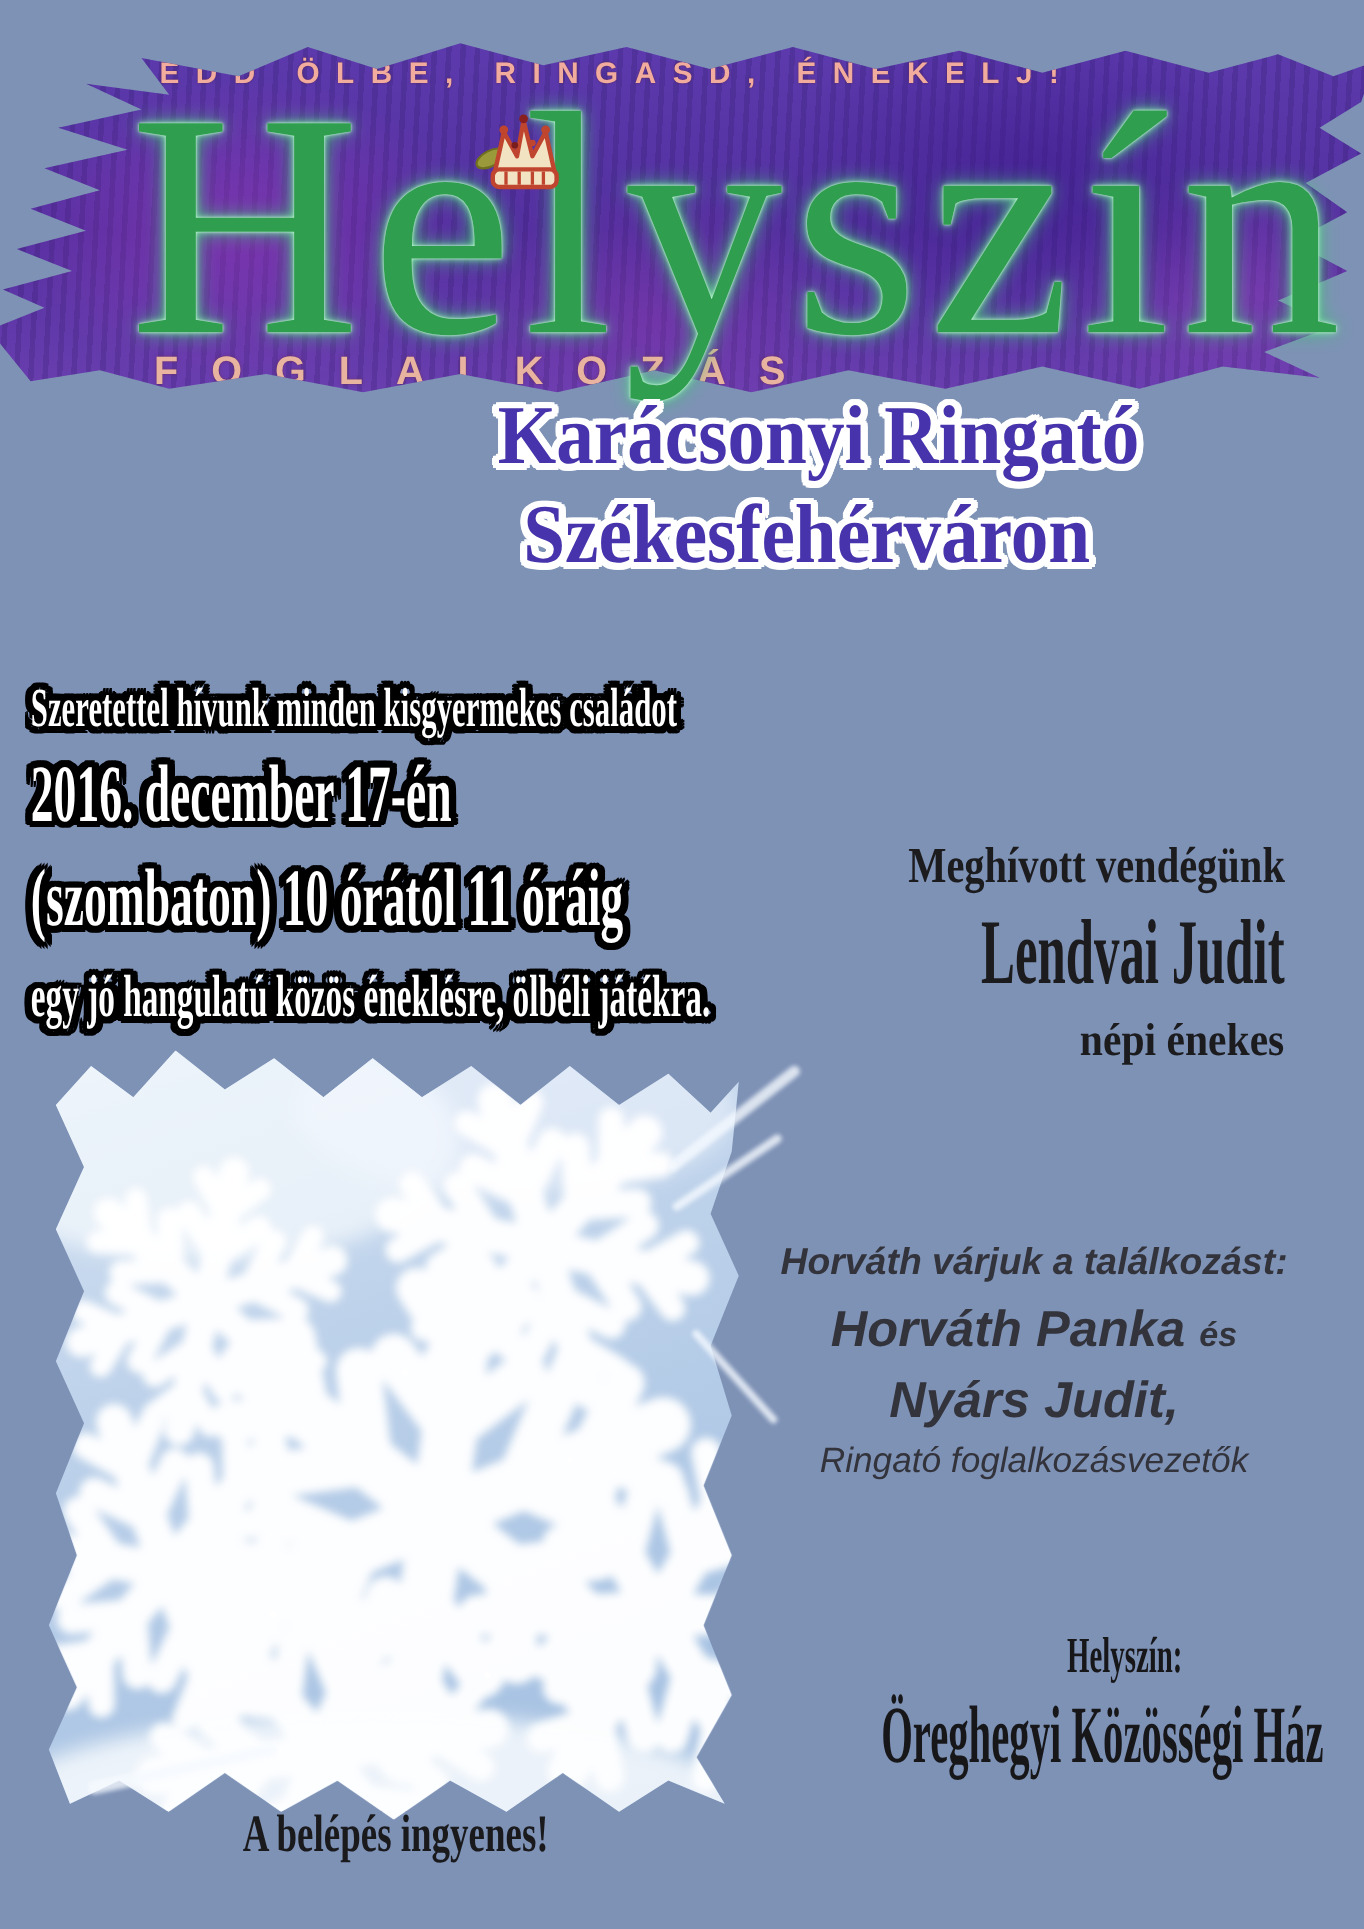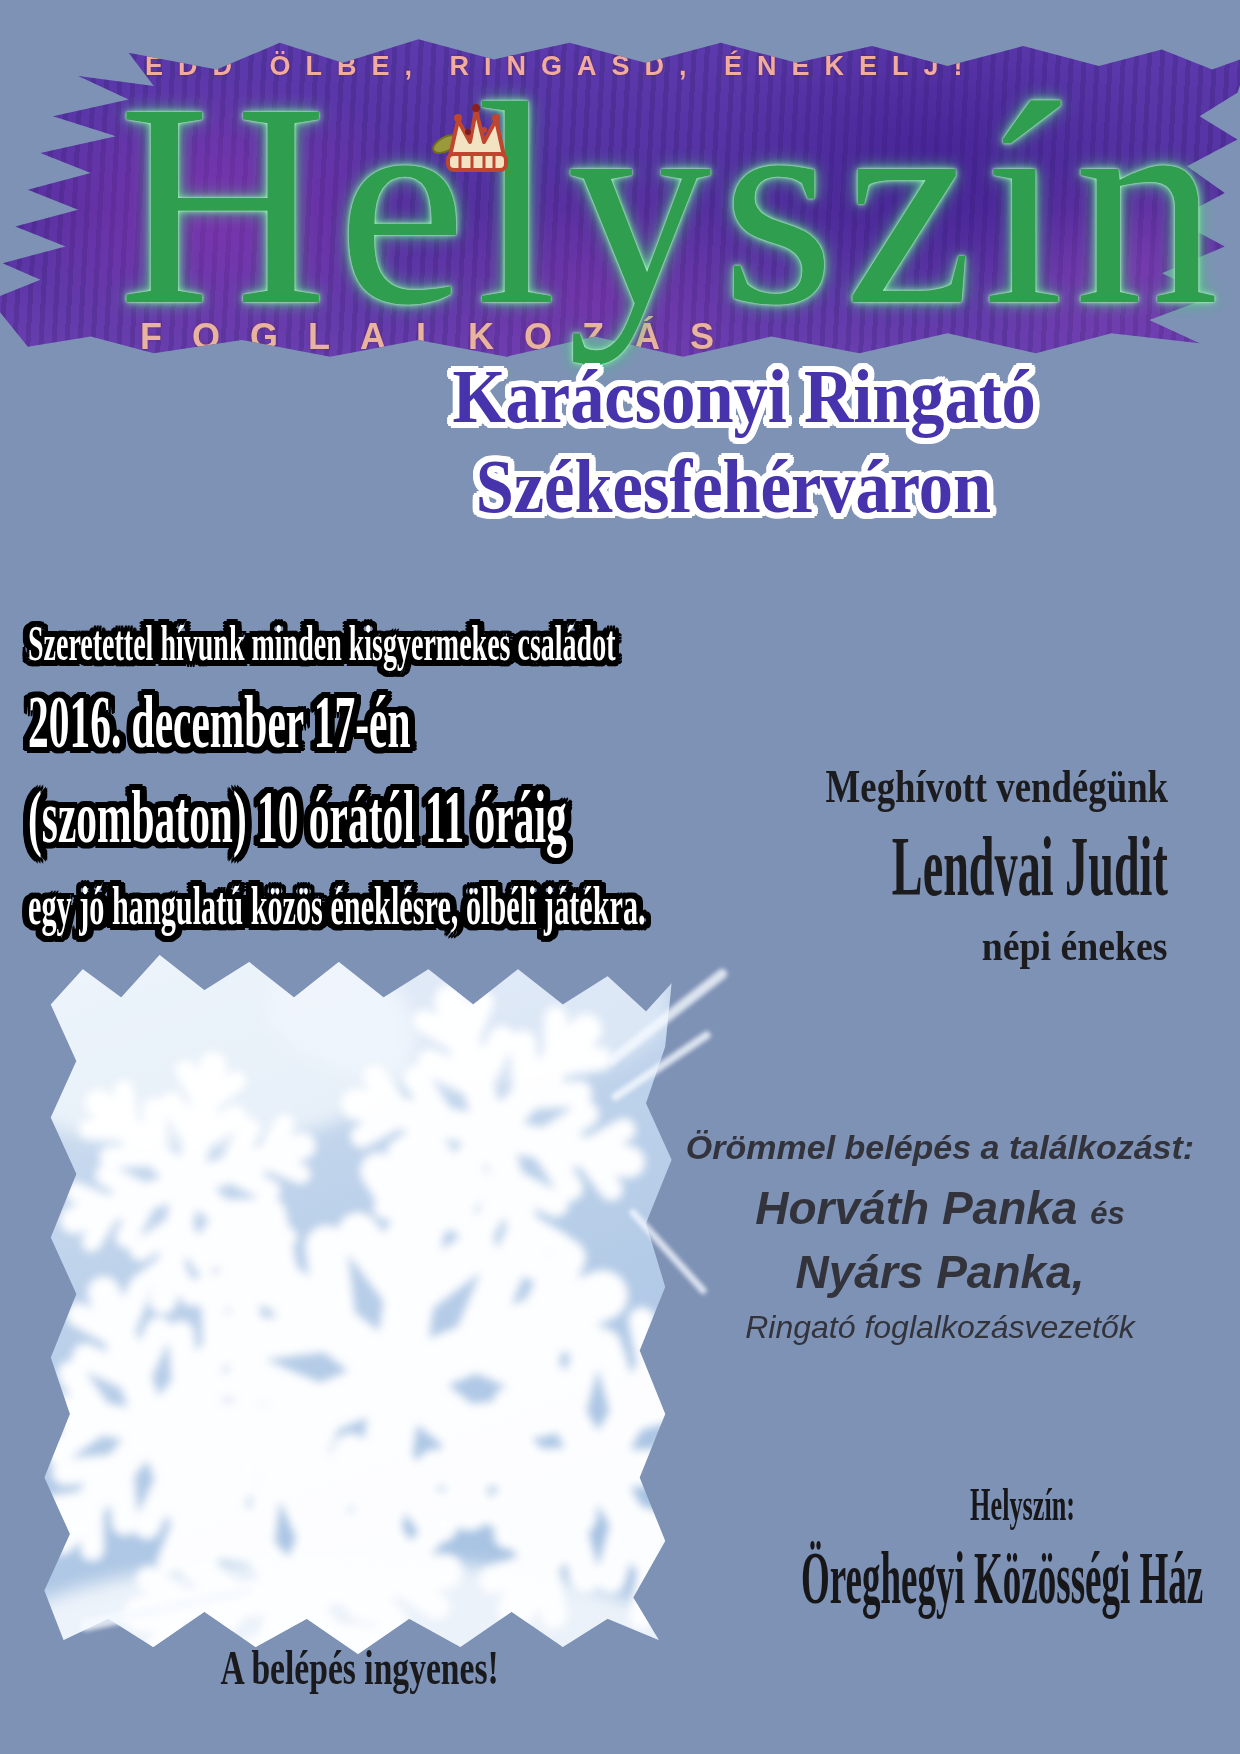--- a/index.html
+++ b/index.html
@@ -187,23 +187,23 @@
       <circle cx="210" cy="520" r="3" fill="#fff"></circle>
       <circle cx="405" cy="575" r="2.5" fill="#fff"></circle>
     </svg>
   </div>
   <div class="streak s1"></div>
   <div class="streak s2"></div>
   <div class="streak s3"></div>
   <div class="streak s4"></div>
 
   <div class="organizers">
-    <div class="org-intro">Örömmel belépés a találkozást:</div>
+    <div class="org-intro">Horváth várjuk a találkozást:</div>
     <div class="org-name"><span>Horváth Panka</span> <span class="org-conj">és</span></div>
-    <div class="org-name">Nyárs Panka,</div>
+    <div class="org-name">Nyárs Judit,</div>
     <div class="org-role">Ringató foglalkozásvezetők</div>
   </div>
 
   <div class="loc-label"><span class="cx">Helyszín:</span></div>
   <div class="loc-venue"><span class="cx">Öreghegyi Közösségi Ház</span></div>
 
   <div class="free-entry"><span class="cx">A belépés ingyenes!</span></div>
 
 </div>
 

